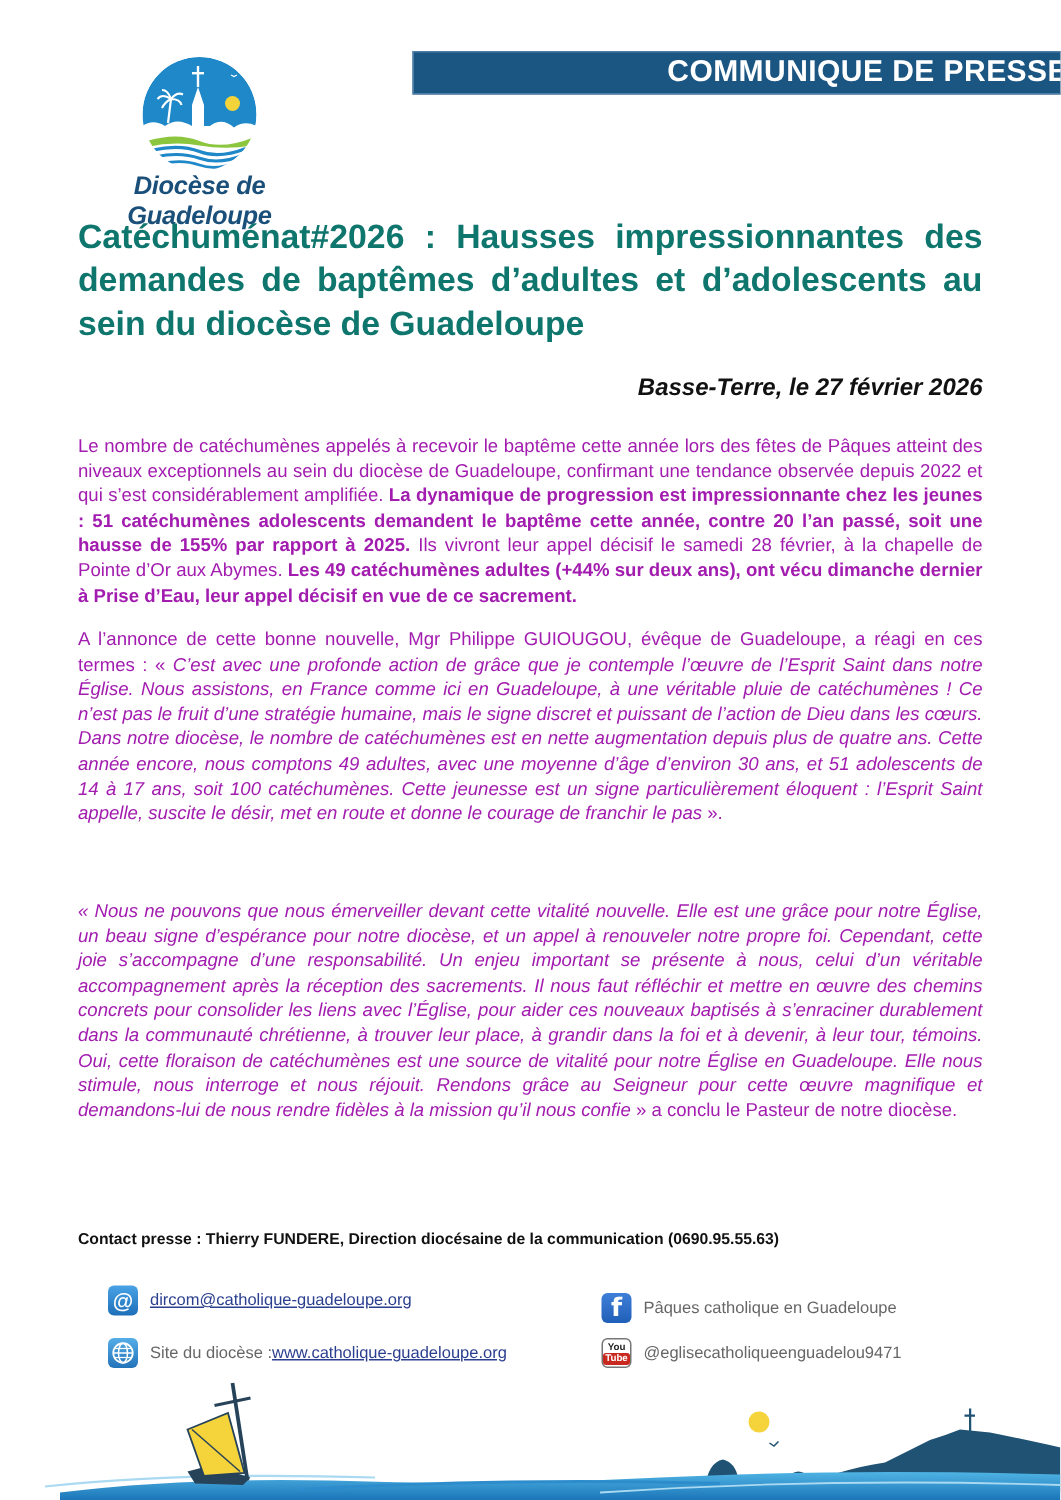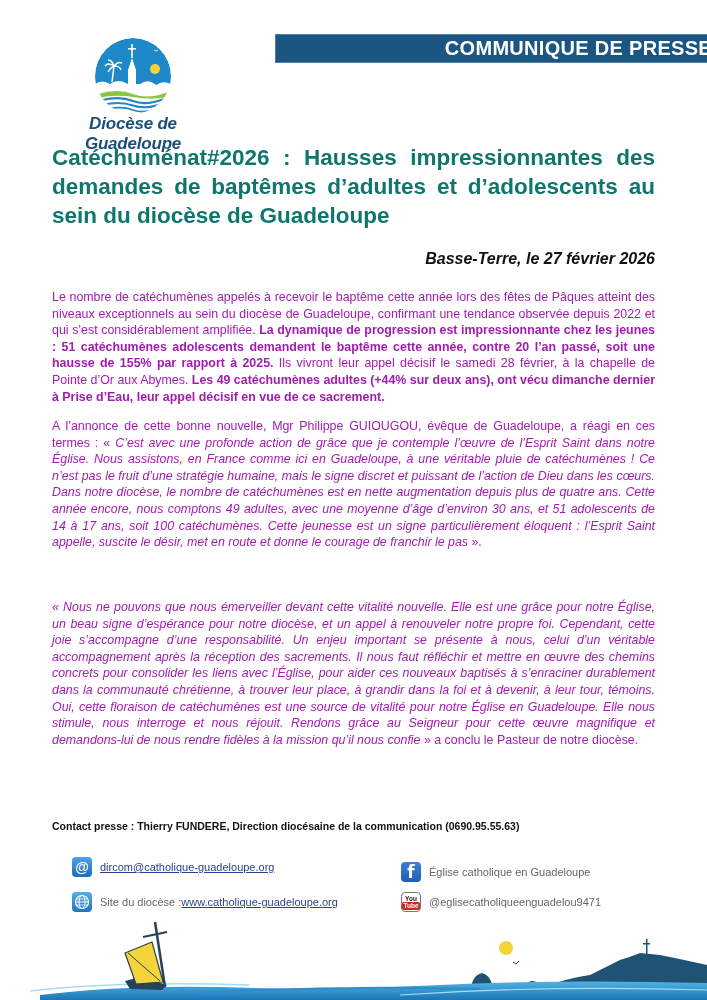--- a/index.html
+++ b/index.html
@@ -116,21 +116,21 @@
       <line x1="2.5" y1="5" x2="13.5" y2="5" stroke="#fff" stroke-width="0.8"></line>
       <line x1="2.5" y1="11" x2="13.5" y2="11" stroke="#fff" stroke-width="0.8"></line>
     </svg>
   </span>
   <span class="label-muted">Site du diocèse : </span>
   <span class="link">www.catholique-guadeloupe.org</span>
 </div>
 
 <div class="social-item s-fb">
   <span class="ic ic-fb">f</span>
-  <span class="label-muted">Église catholique en Guadeloupe</span>
+  <span class="label-muted">Pâques catholique en Guadeloupe</span>
 </div>
 
 <div class="social-item s-yt">
   <span class="ic ic-yt">
     <span class="you">You</span>
     <span class="tube">Tube</span>
   </span>
   <span class="label-muted">@eglisecatholiqueenguadelou9471</span>
 </div>
 

